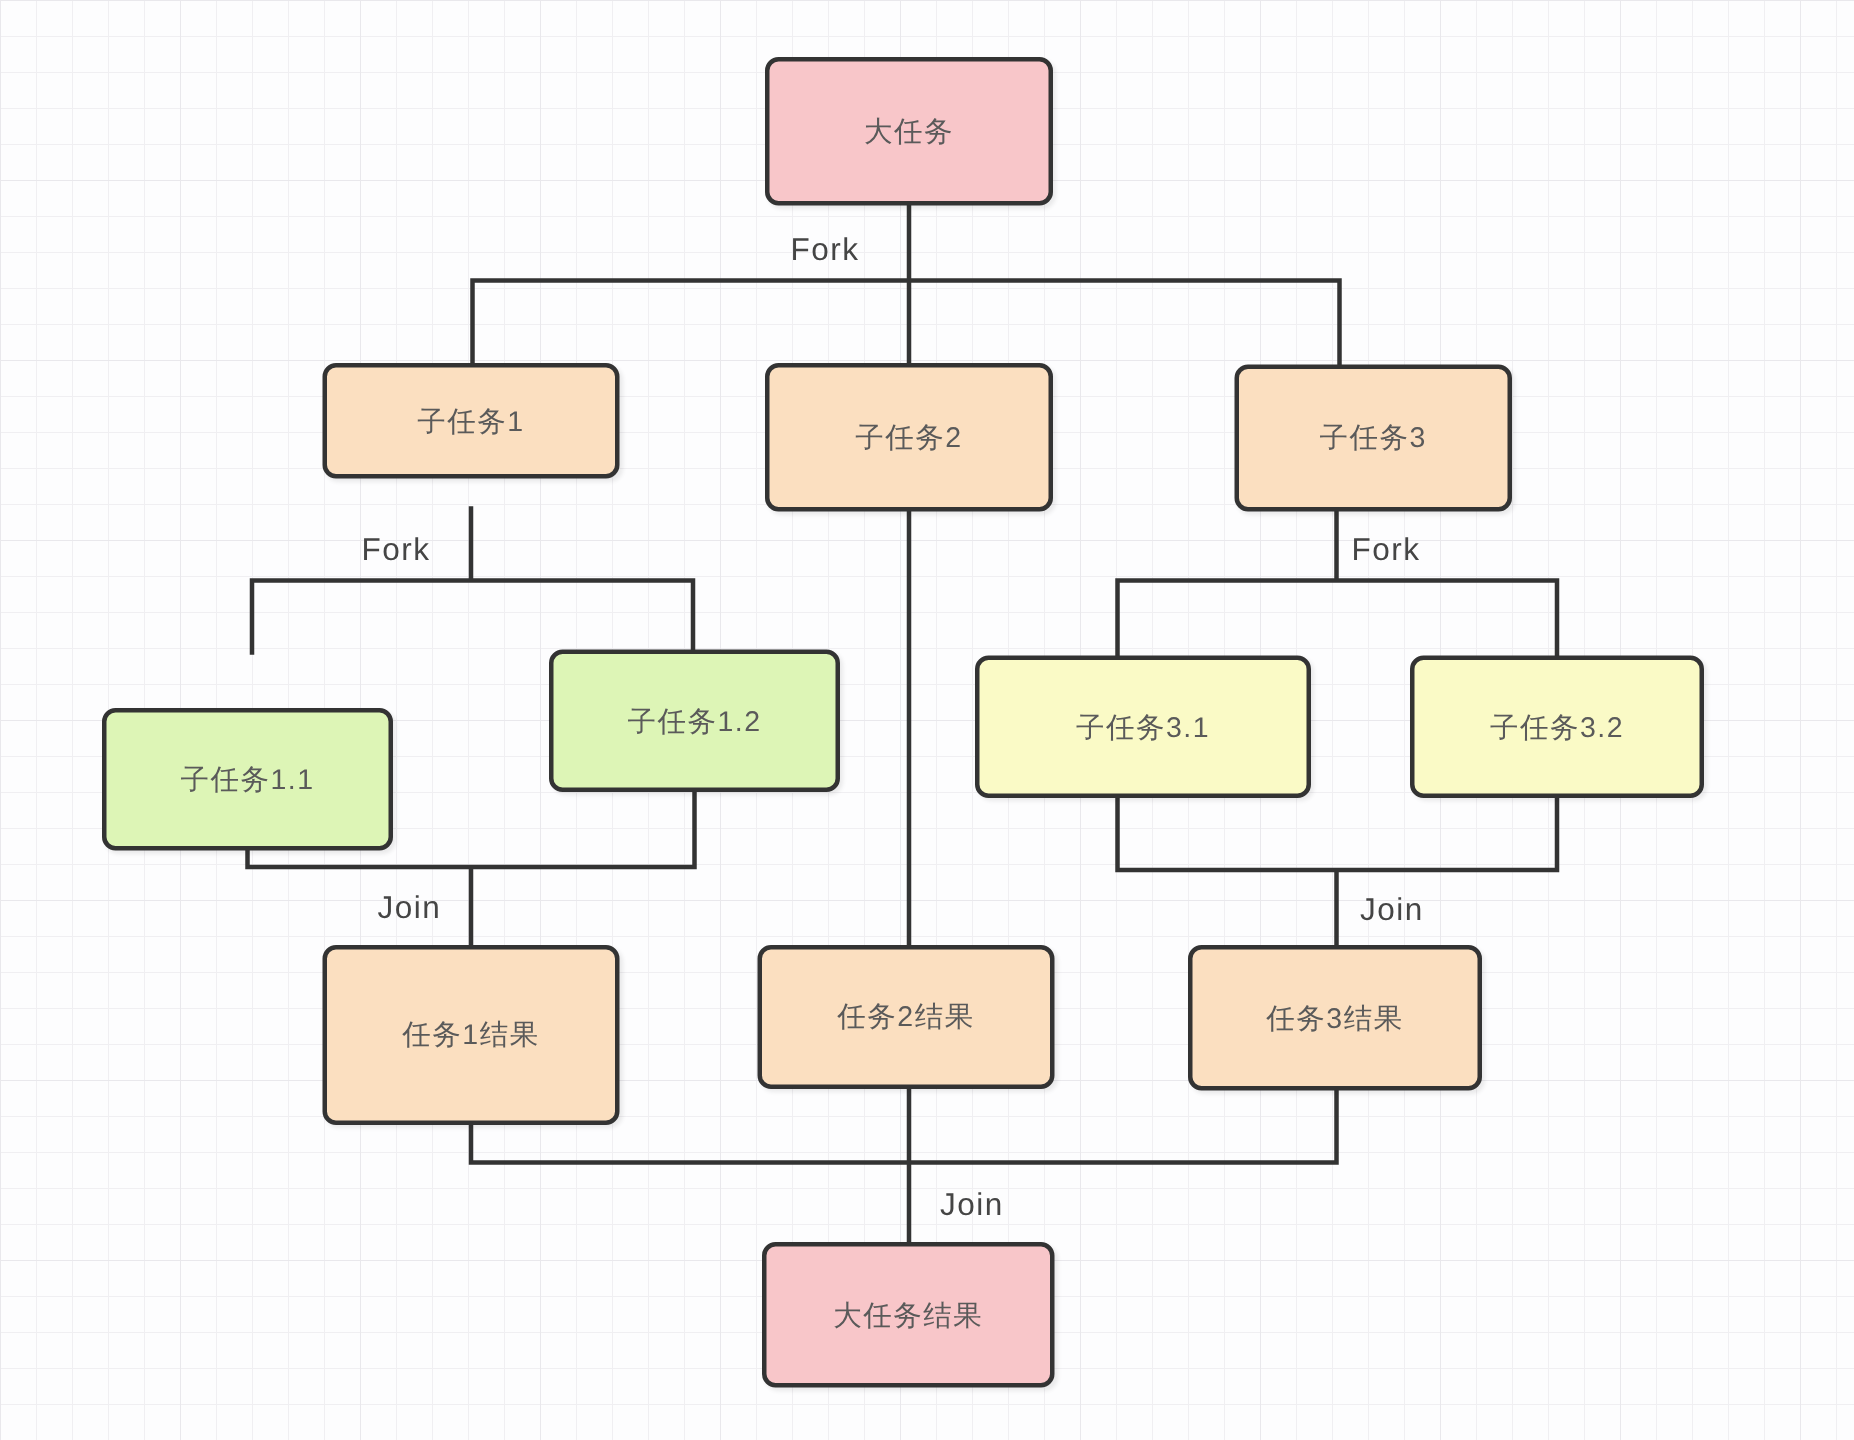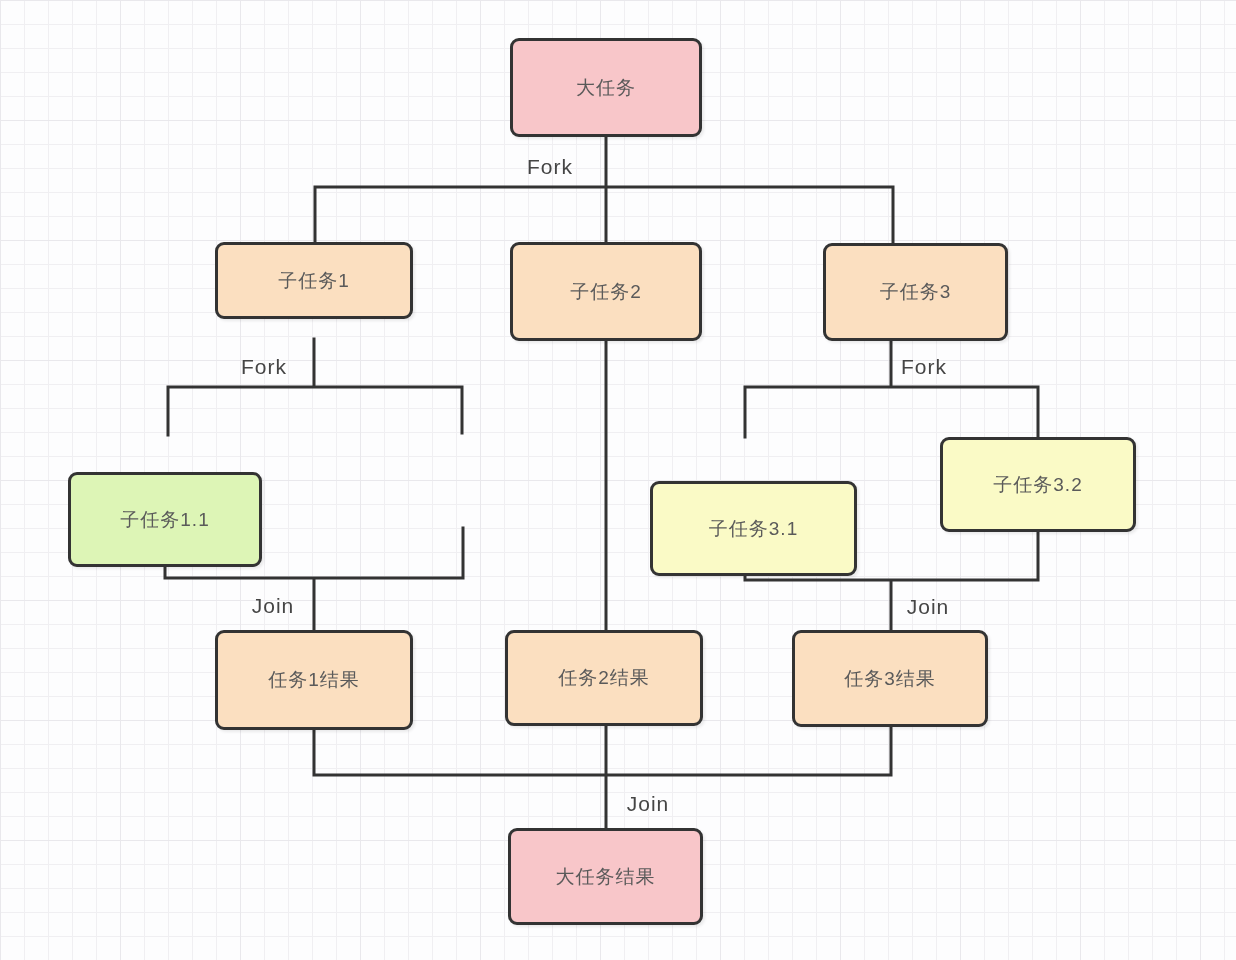--- a/index.html
+++ b/index.html
@@ -80,30 +80,33 @@
   </div>
 
   <div class="node" style="left: 795px; top: 243px; width: 185px; height: 98px; background-color: rgb(251, 223, 192); margin-left: 28px;">
     <span>子任务3</span>
   </div>
 
   <div class="node" style="left: 68px; top: 435px; width: 194px; height: 95px; background-color: rgb(221, 245, 182); margin-top: 37px;">
     <span>子任务1.1</span>
   </div>
 
+  <div class="node" style="left: 366px; top: 433px; width: 194px; height: 95px; background-color: rgb(221, 245, 182);">
+    <span>子任务1.2</span>
+  </div>
 
-  <div class="node" style="left: 650px; top: 437px; width: 207px; height: 95px; background-color: rgb(250, 250, 198); margin-top: 44px;">
+  <div class="node" style="left: 650px; top: 437px; width: 224px; height: 95px; background-color: rgb(250, 250, 198);">
     <span>子任务3.1</span>
   </div>
 
   <div class="node" style="left: 940px; top: 437px; width: 196px; height: 95px; background-color: rgb(250, 250, 198);">
     <span>子任务3.2</span>
   </div>
 
-  <div class="node" style="left: 215px; top: 630px; width: 198px; height: 100px; background-color: rgb(251, 223, 192);">
+  <div class="node" style="left: 215px; top: 630px; width: 198px; height: 120px; background-color: rgb(251, 223, 192);">
     <span>任务1结果</span>
   </div>
 
   <div class="node" style="left: 505px; top: 630px; width: 198px; height: 96px; background-color: rgb(251, 223, 192);">
     <span>任务2结果</span>
   </div>
 
   <div class="node" style="left: 792px; top: 630px; width: 196px; height: 97px; background-color: rgb(251, 223, 192); text-align: center;">
     <span>任务3结果</span>
   </div>

